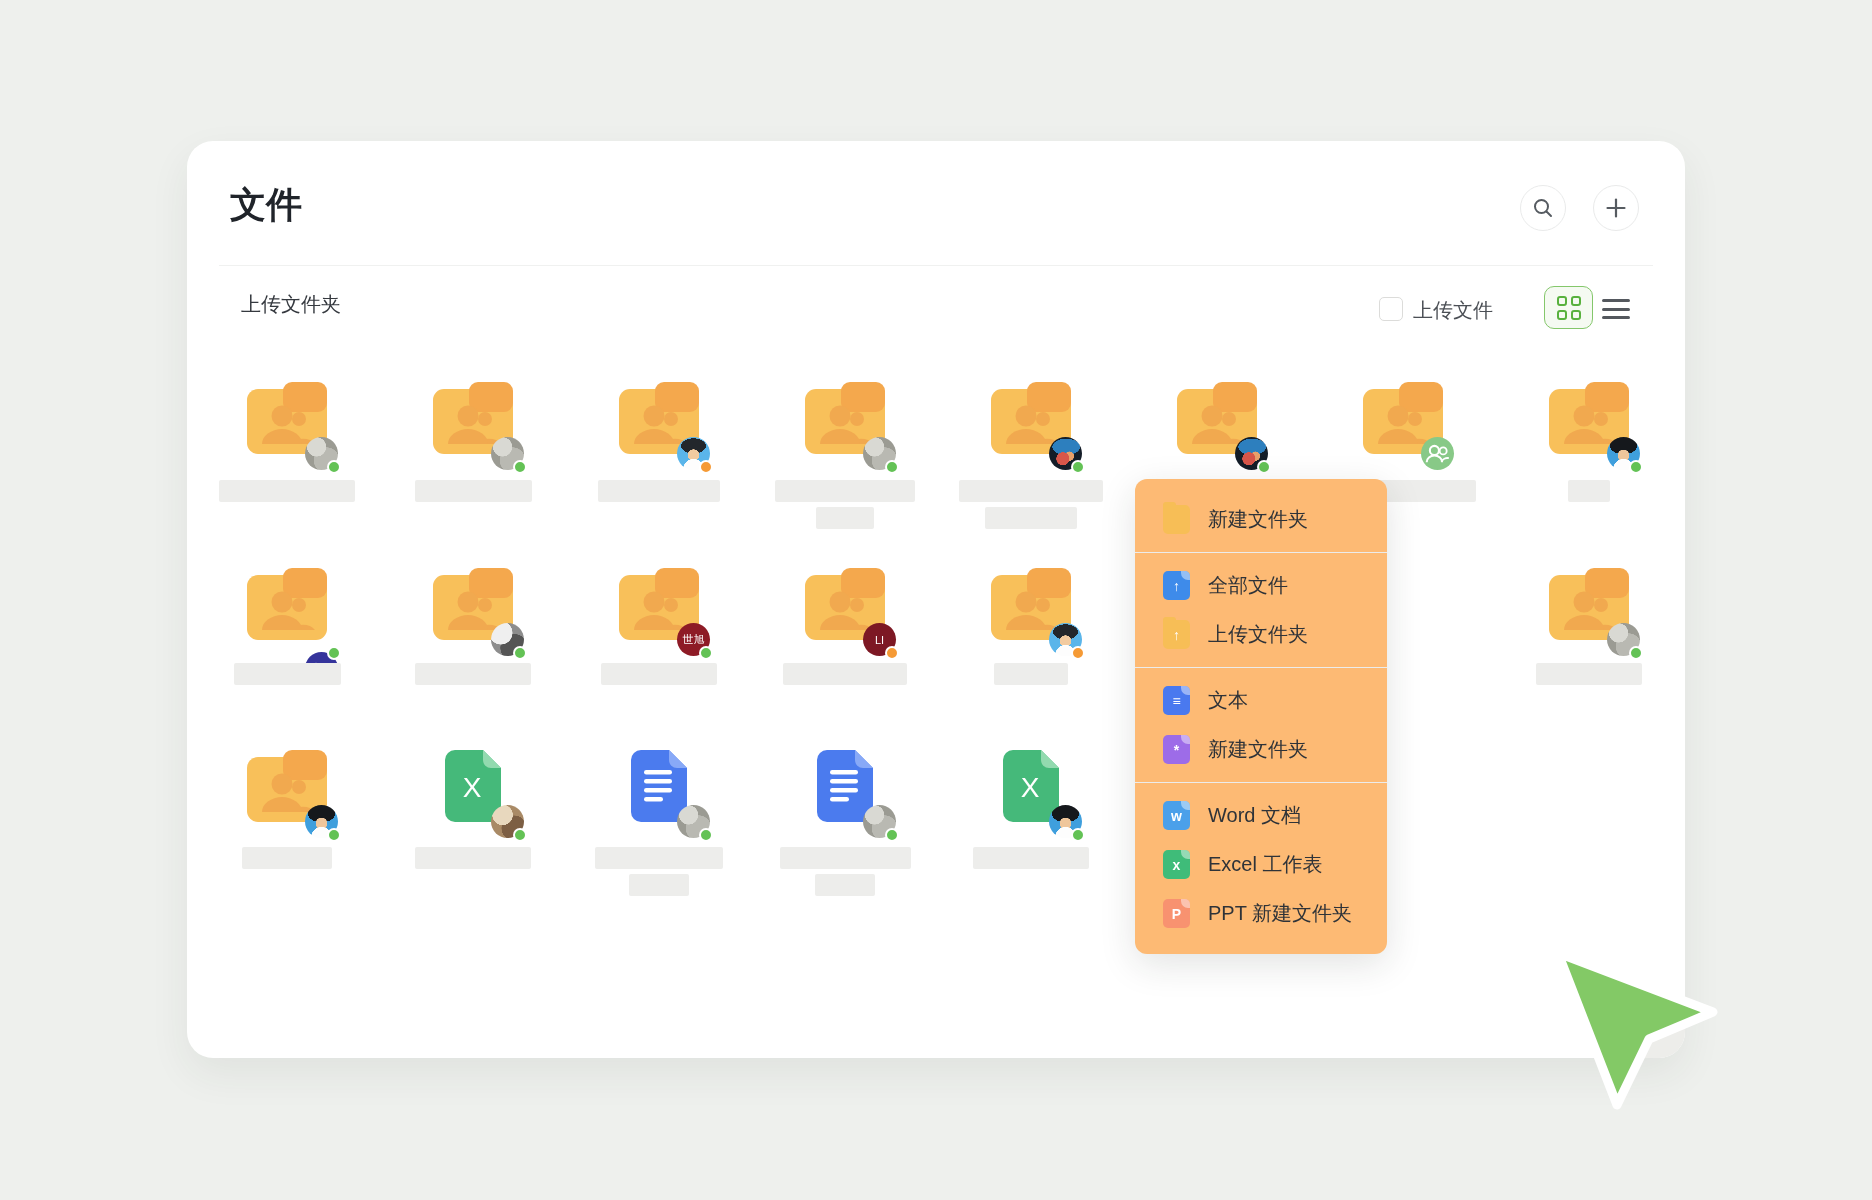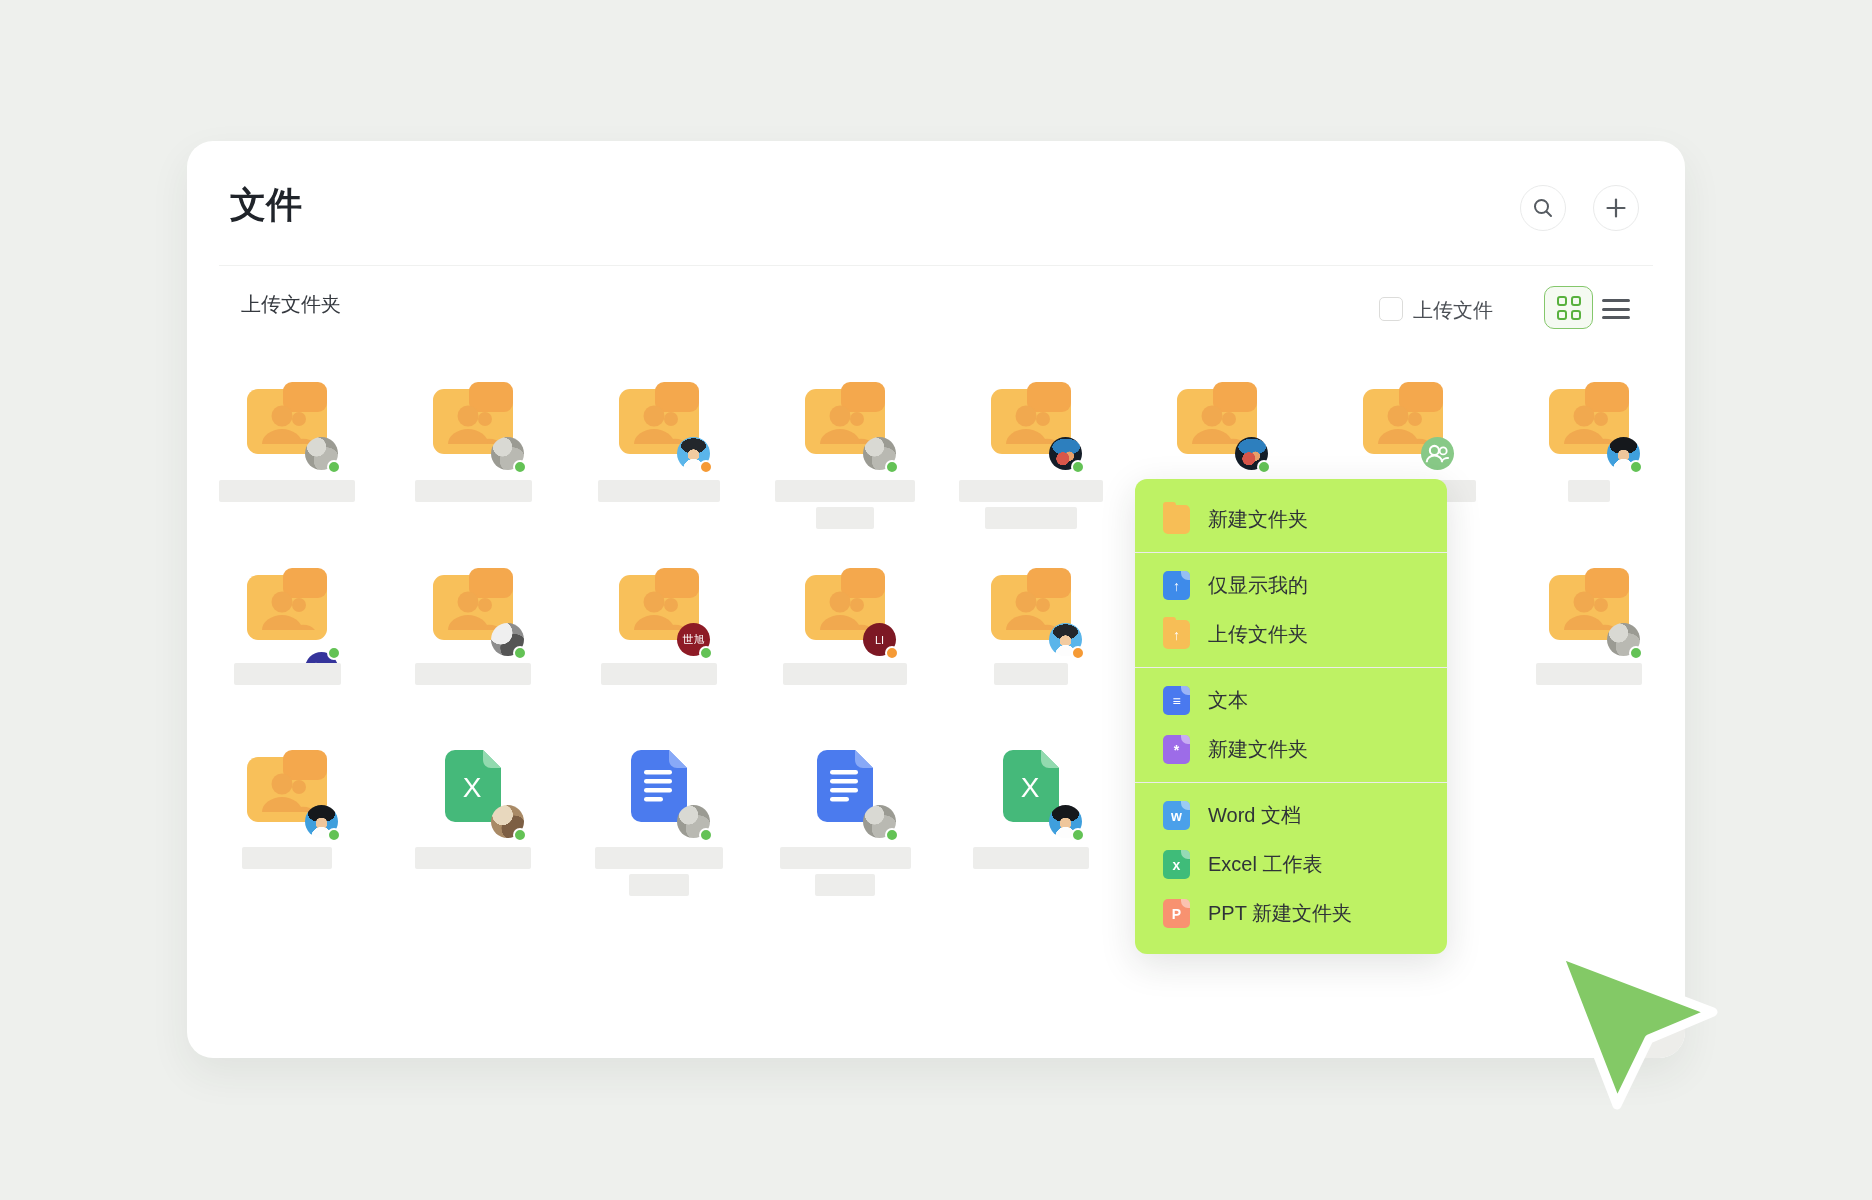--- a/index.html
+++ b/index.html
@@ -41,21 +41,21 @@
      radial-gradient(ellipse 62% 38% at 50% 27%,#23272c 0 60%,rgba(0,0,0,0) 61%),#5ab5ea;}
   .av-boy_dark{background:radial-gradient(circle at 50% 98%,#fdfdfd 0 28%,rgba(0,0,0,0) 29%),
      radial-gradient(circle at 50% 56%,#efc69b 0 23%,rgba(0,0,0,0) 24%),
      radial-gradient(ellipse 66% 42% at 50% 26%,#15181c 0 62%,rgba(0,0,0,0) 63%),#3f9fdd;}
   .av-cap_dark{background:radial-gradient(circle at 42% 66%,#d8564a 0 22%,rgba(0,0,0,0) 23%),
      radial-gradient(circle at 62% 58%,#e8a06a 0 16%,rgba(0,0,0,0) 17%),
      radial-gradient(ellipse 74% 44% at 52% 30%,#2d7fbe 0 56%,rgba(0,0,0,0) 57%),#141d28;}
   .av-init_navy{background:#35349b;} .av-init_red{background:#8e1b26;} .av-init_red2{background:#7d1824;}
   .av-shared{background:#88c987;}
   
-  .menu{position:absolute;left:948px;top:338px;width:312px;background:#bef264;border-radius:12px;
+  .menu{position:absolute;left:948px;top:338px;width:252px;background:#fdba74;border-radius:12px;
     box-shadow:0 10px 36px rgba(30,35,30,.13);padding:8px 0;z-index:6;}
   .menu-sec{padding:8px 0;} .menu-sec + .menu-sec{border-top:1px solid #ececeb;}
   .menu-item{height:49px;display:flex;align-items:center;padding-left:28px;cursor:pointer;}
   .mi{width:27px;height:29px;border-radius:5px;position:relative;margin-right:18px;flex:0 0 27px;
     display:flex;align-items:center;justify-content:center;color:#fff;font-size:14px;font-weight:700;}
   .mi.fold::before{content:"";position:absolute;top:0;right:0;width:9px;height:9px;
     border-radius:0 5px 0 7px;background:rgba(255,255,255,.45);}
   .mi-folder{background:#f7be56;border-radius:4px 5px 5px 5px;}
   .mi-folder::after{content:"";position:absolute;top:-3px;left:0;width:13px;height:8px;
     background:#f7be56;border-radius:3px 3px 0 0;}
@@ -445,21 +445,21 @@
   <div class="menu" id="menu-root">
       <div class="menu-sec">
         <div class="menu-item">
     <span class="mi mi-folder"></span>
     <span class="ml">新建文件夹</span>
   </div>
       </div>
       <div class="menu-sec">
         <div class="menu-item">
     <span class="mi mi-upload_file fold">↑</span>
-    <span class="ml">仅显示我的</span>
+    <span class="ml">全部文件</span>
   </div>
         <div class="menu-item">
     <span class="mi mi-upload_folder">↑</span>
     <span class="ml">上传文件夹</span>
   </div>
       </div>
       <div class="menu-sec">
         <div class="menu-item">
     <span class="mi mi-text fold">≡</span>
     <span class="ml">文本</span>

